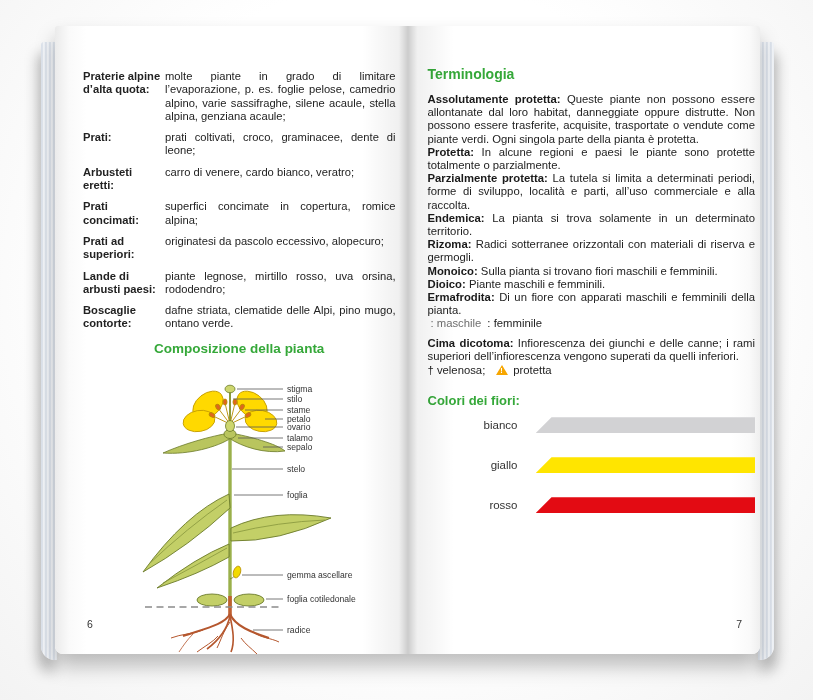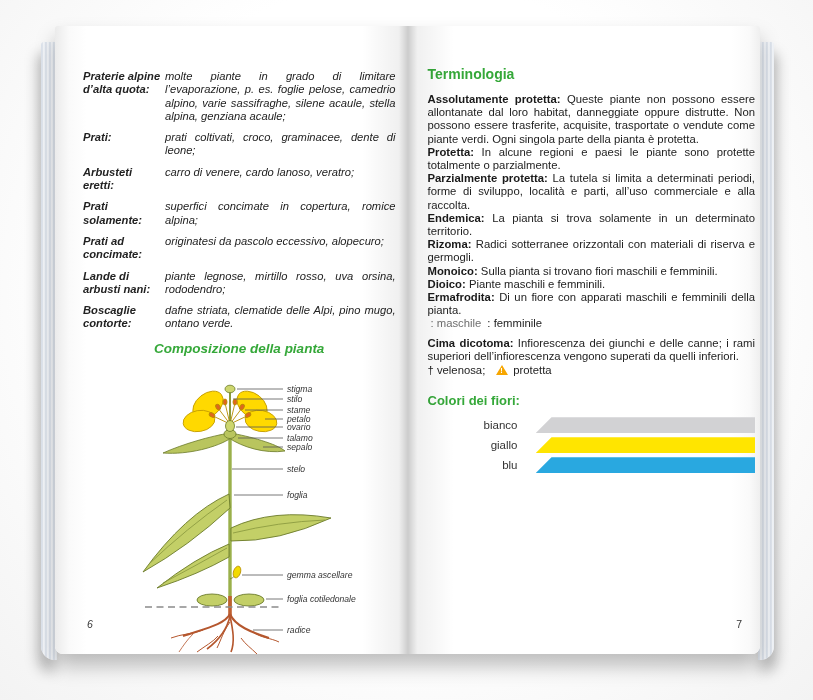--- a/index.html
+++ b/index.html
@@ -25,21 +25,21 @@
     box-shadow:0 12px 20px rgba(0,0,0,0.25);
   }
   .pages::before{
     content:"";position:absolute;left:50%;top:0;bottom:0;width:92px;
     transform:translateX(-50%);pointer-events:none;z-index:6;
     background:linear-gradient(to right,rgba(0,0,0,0) 0%,rgba(0,0,0,0.06) 40%,rgba(0,0,0,0.20) 50%,rgba(0,0,0,0.06) 60%,rgba(0,0,0,0) 100%);
   }
   .page{position:relative;width:50%;height:100%;box-sizing:border-box;color:#222;}
   .page-left{
     background:linear-gradient(to right,#ebebeb 0,#fafafa 4%,#ffffff 9%,#ffffff 100%);
-    padding:44px 12px 8px 28px;border-radius:2px 0 0 8px;font-style:italic;
+    padding:44px 12px 8px 28px;border-radius:2px 0 0 8px;
   }
   .page-right{
     background:linear-gradient(to left,#efefef 0,#fafafa 3%,#ffffff 8%,#ffffff 100%);
     padding:40px 5px 0 20px;border-radius:0 2px 8px 0;
   }
   .def-row{display:flex;margin-bottom:8px;font-size:11.2px;line-height:13.3px;}
   .def-term{flex:0 0 82px;width:82px;font-weight:bold;padding-right:4px;box-sizing:border-box;}
   .def-text{flex:1;text-align:justify;}
   .h-green{color:#35a839;font-weight:bold;margin:0;}
   .h-terminologia{font-size:14px;margin-bottom:11px;}
@@ -51,21 +51,21 @@
   .gender-male{color:#6e6e6e;}
   .gender-female{color:#222;margin-left:6px;}
   .gap6{height:6px;}
   .legend-line{margin:1px 0 0 0;font-size:11.3px;line-height:13.2px;}
   .tri{
     display:inline-block;position:relative;width:0;height:0;vertical-align:-1px;
     border-left:6px solid transparent;border-right:6px solid transparent;
     border-bottom:10px solid #f7a600;margin:0 5px 0 11px;
   }
   .tri b{position:absolute;left:-2px;top:1px;font-size:7.5px;line-height:9px;color:#fff;font-weight:bold;}
-  .color-row{display:flex;align-items:center;margin-bottom:4px;}
+  .color-row{display:flex;align-items:center;margin-bottom:24px;}
   .color-label{flex:0 0 90px;width:90px;text-align:right;margin-right:18px;font-size:11.5px;color:#333;}
   .color-bar{flex:1;height:16px;clip-path:polygon(16px 0,100% 0,100% 100%,0 100%);}
   .page-num{position:absolute;bottom:24px;font-size:10.5px;color:#333;}
   .pn-left{left:32px;}
   .pn-right{right:18px;}
   .diagram{margin:20px 0 0 50px;}
   .diagram svg{display:block;}
   .diagram text{font-family:"Liberation Sans",sans-serif;font-size:8.6px;fill:#333;}
 </style>
 </head>
@@ -82,32 +82,32 @@
           <div class="def-row">
             <div class="def-term">Praterie alpine d’alta quota:</div>
             <div class="def-text">molte piante in grado di limitare l’evaporazione, p. es. foglie pelose, camedrio alpino, varie sassifraghe, silene acaule, stella alpina, genziana acaule;</div>
           </div>
           <div class="def-row">
             <div class="def-term">Prati:</div>
             <div class="def-text">prati coltivati, croco, graminacee, dente di leone;</div>
           </div>
           <div class="def-row">
             <div class="def-term">Arbusteti eretti:</div>
-            <div class="def-text">carro di venere, cardo lanoso, veratro;</div>
-          </div>
-          <div class="def-row">
-            <div class="def-term">Prati solamente:</div>
+            <div class="def-text">carro di venere, cardo bianco, veratro;</div>
+          </div>
+          <div class="def-row">
+            <div class="def-term">Prati concimati:</div>
             <div class="def-text">superfici concimate in copertura, romice alpina;</div>
           </div>
           <div class="def-row">
-            <div class="def-term">Prati ad concimate:</div>
+            <div class="def-term">Prati ad superiori:</div>
             <div class="def-text">originatesi da pascolo eccessivo, alopecuro;</div>
           </div>
           <div class="def-row">
-            <div class="def-term">Lande di arbusti nani:</div>
+            <div class="def-term">Lande di arbusti paesi:</div>
             <div class="def-text">piante legnose, mirtillo rosso, uva orsina, rododendro;</div>
           </div>
           <div class="def-row">
             <div class="def-term">Boscaglie contorte:</div>
             <div class="def-text">dafne striata, clematide delle Alpi, pino mugo, ontano verde.</div>
           </div>
         </div>
 
         <h3 class="h-green h-composizione">Composizione della pianta</h3>
 
@@ -239,22 +239,22 @@
         <div>
           <div class="color-row">
             <div class="color-label">bianco</div>
             <div class="color-bar" style="background: rgb(210, 210, 212);"></div>
           </div>
           <div class="color-row">
             <div class="color-label">giallo</div>
             <div class="color-bar" style="background: rgb(255, 229, 0);"></div>
           </div>
           <div class="color-row">
-            <div class="color-label">blu</div>
-            <div class="color-bar" style="background: rgb(41, 168, 224);"></div>
+            <div class="color-label">rosso</div>
+            <div class="color-bar" style="background: rgb(227, 11, 19);"></div>
           </div>
         </div>
 
         <div class="page-num pn-right">7</div>
       </div>
 
     </div>
   </div>
 </div>
 

